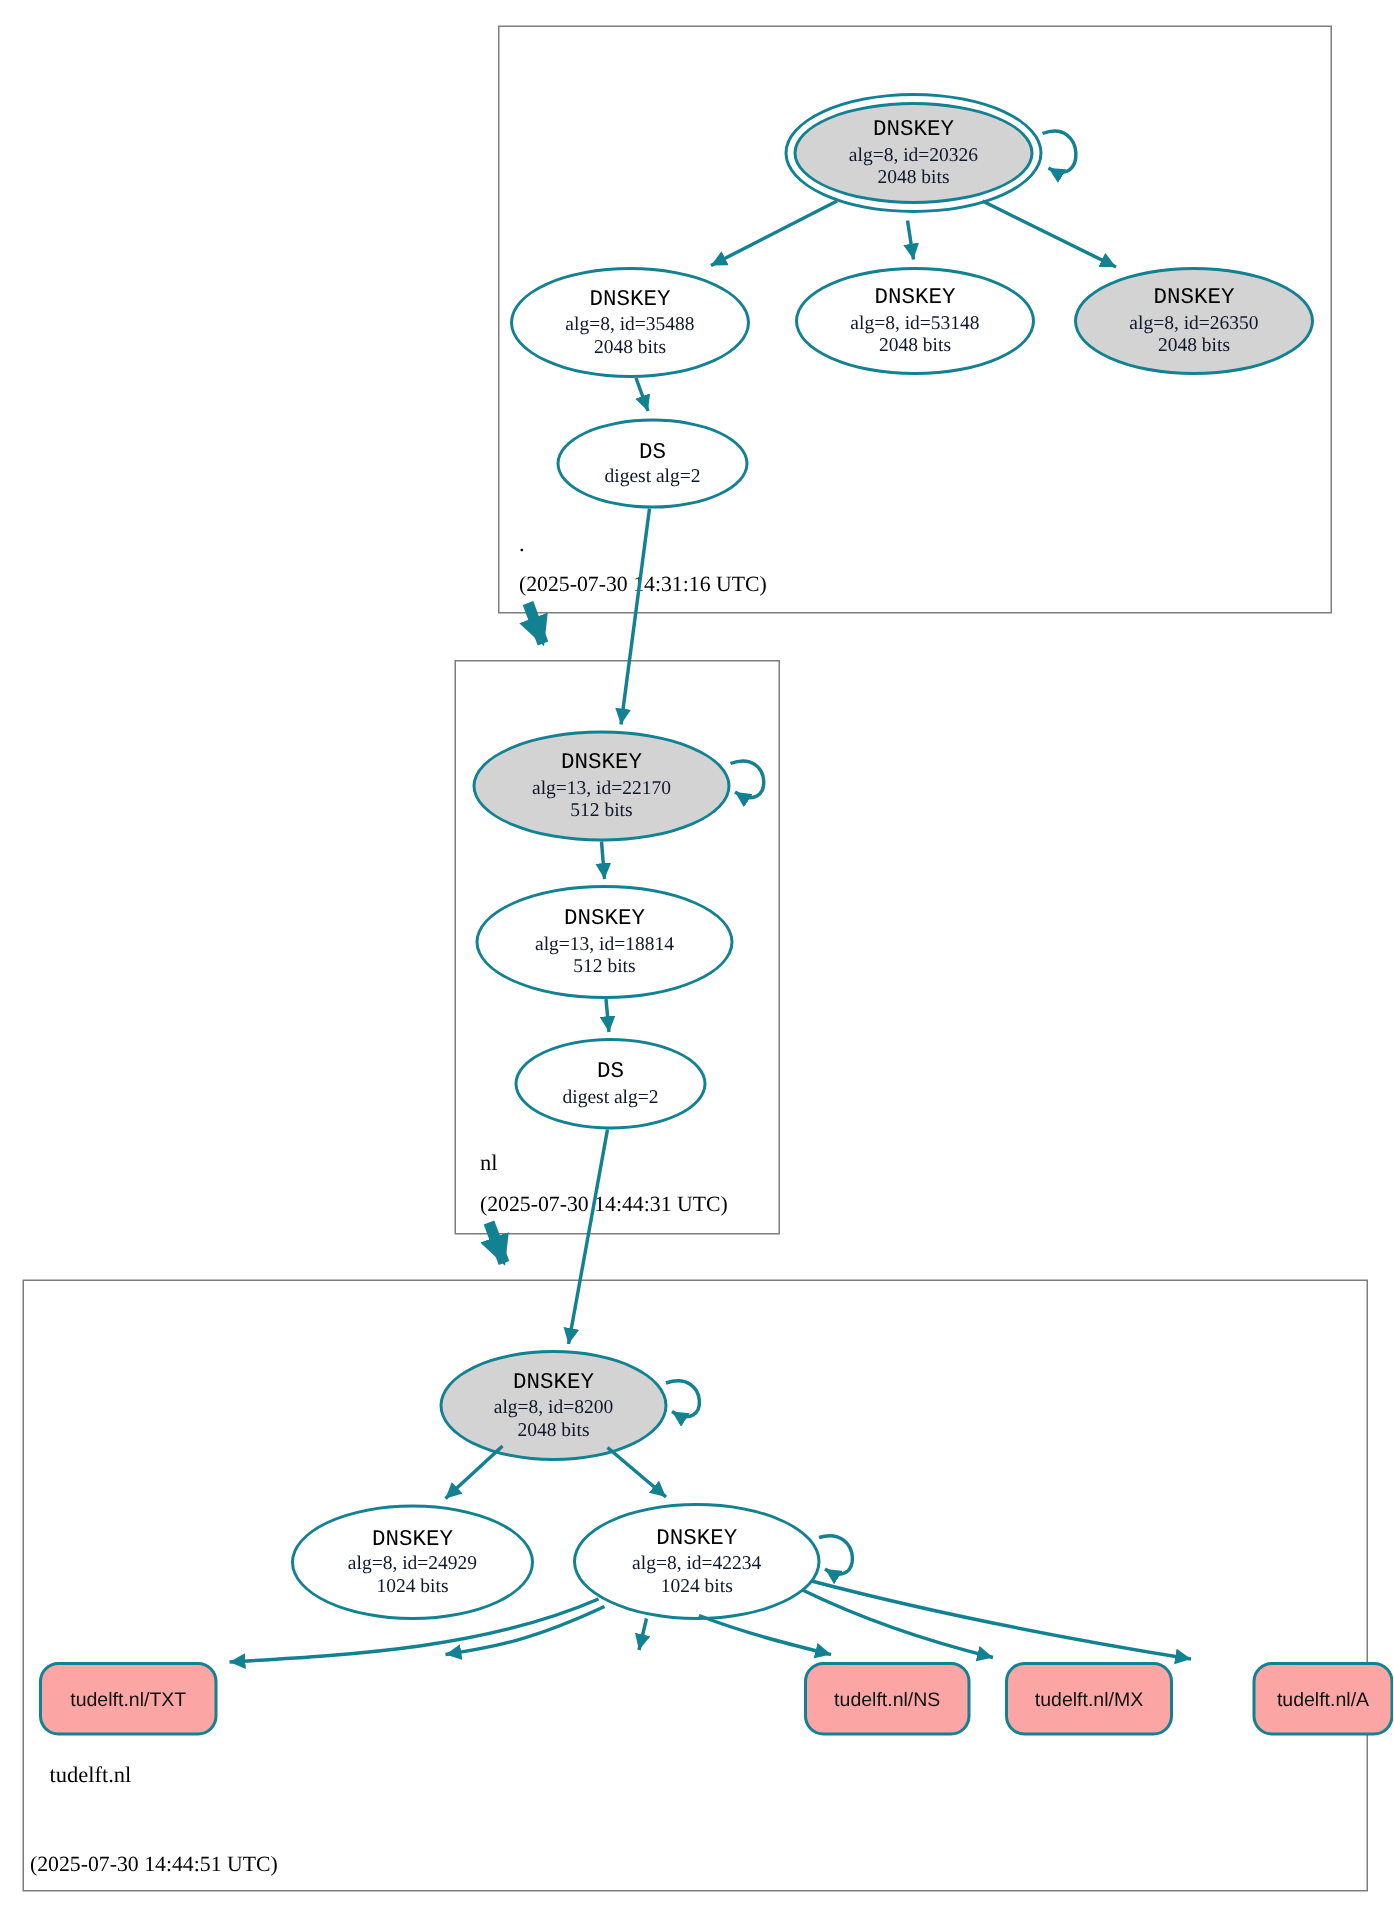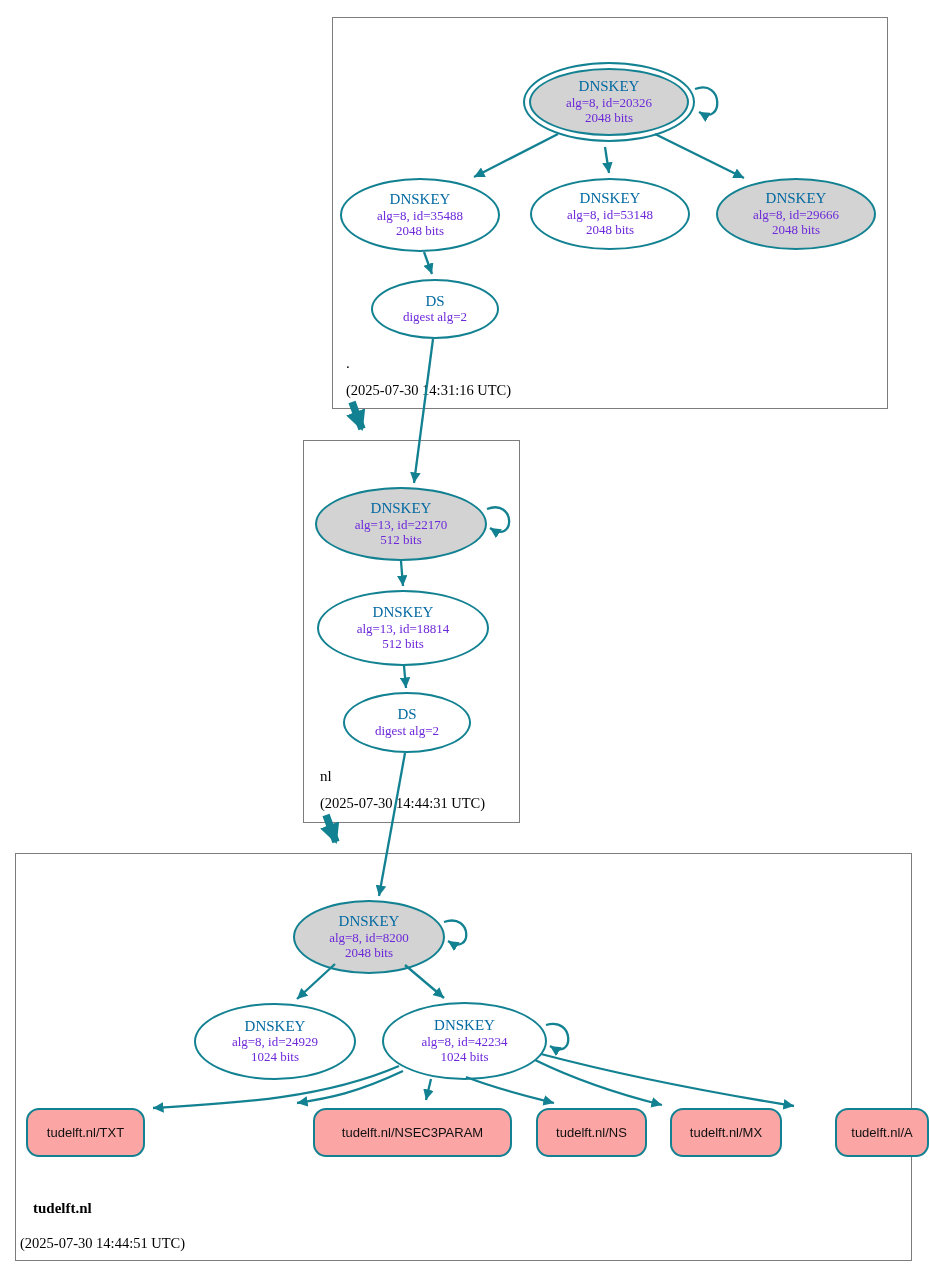--- a/index.html
+++ b/index.html
@@ -54,28 +54,28 @@
   .double .inner {
     position: absolute;
     left: 4px; right: 4px; top: 4px; bottom: 4px;
     border: 2.2px solid #128191;
     border-radius: 50%;
     background: #d3d3d3;
     z-index: 0;
   }
   .double .txt { position: relative; z-index: 1; }
   .node-title {
-    font-family: Liberation Serif, serif;
+    font-family: Liberation Mono, monospace;
     font-size: 15px;
-    color: #0369a1;
+    color: #000000;
   }
   .node-detail {
     font-family: "Liberation Serif", serif;
     font-size: 13px;
-    color: #6d28d9;
+    color: #0f172a;
   }
   .rrset {
     position: absolute;
     height: 49px;
     border: 2.2px solid #128191;
     border-radius: 13px;
     background: #fca5a5;
     display: flex;
     align-items: center;
     justify-content: center;
@@ -99,21 +99,21 @@
   <div class="zone-box" style="left:332px; top:17px; width:556px; height:392px;"></div>
   <div class="zone-box" style="left:303px; top:440px; width:217px; height:383px;"></div>
   <div class="zone-box" style="left:15px; top:853px; width:897px; height:408px;"></div>
 
   <div class="zone-label" style="left:346px; top:355px;">.</div>
   <div class="zone-ts" style="left:346px; top:382px;">(2025-07-30 14:31:16 UTC)</div>
 
   <div class="zone-label" style="left:320px; top:768px;font-family:Liberation Serif, serif;">nl</div>
   <div class="zone-ts" style="left:320px; top:795px;">(2025-07-30 14:44:31 UTC)</div>
 
-  <div class="zone-label" style="left:33px; top:1200px;font-weight:bold;">tudelft.nl</div>
+  <div class="zone-label" style="left:33px; top:1176px;">tudelft.nl</div>
   <div class="zone-ts" style="left:20px; top:1235px;">(2025-07-30 14:44:51 UTC)</div>
 
   <div class="node double" style="left:523px; top:62px; width:172px; height:80px;">
     <div class="inner"></div>
     <div class="txt node-title">DNSKEY</div>
     <div class="txt node-detail">alg=8, id=20326</div>
     <div class="txt node-detail">2048 bits</div>
   </div>
 
   <div class="node ellipse" style="left:340px; top:178px; width:160px; height:74px;">
@@ -123,21 +123,21 @@
   </div>
 
   <div class="node ellipse" style="left:530px; top:178px; width:160px; height:72px;">
     <div class="node-title">DNSKEY</div>
     <div class="node-detail">alg=8, id=53148</div>
     <div class="node-detail">2048 bits</div>
   </div>
 
   <div class="node ellipse gray" style="left:716px; top:178px; width:160px; height:72px;">
     <div class="node-title">DNSKEY</div>
-    <div class="node-detail">alg=8, id=29666</div>
+    <div class="node-detail">alg=8, id=26350</div>
     <div class="node-detail">2048 bits</div>
   </div>
 
   <div class="node ellipse" style="left:371px; top:279px; width:128px; height:60px;">
     <div class="node-title">DS</div>
     <div class="node-detail">digest alg=2</div>
   </div>
 
   <div class="node ellipse gray" style="left:315px; top:487px; width:172px; height:74px;">
     <div class="node-title">DNSKEY</div>
@@ -168,21 +168,20 @@
     <div class="node-detail">1024 bits</div>
   </div>
 
   <div class="node ellipse" style="left:382px; top:1002px; width:165px; height:78px;">
     <div class="node-title">DNSKEY</div>
     <div class="node-detail">alg=8, id=42234</div>
     <div class="node-detail">1024 bits</div>
   </div>
 
   <div class="rrset" style="left:26px;  top:1108px; width:119px;">tudelft.nl/TXT</div>
-  <div class="rrset" style="left:313px; top:1108px; width:199px;">tudelft.nl/NSEC3PARAM</div>
   <div class="rrset" style="left:670px; top:1108px; width:112px;">tudelft.nl/MX</div>
   <div class="rrset" style="left:536px; top:1108px; width:111px;">tudelft.nl/NS</div>
   <div class="rrset" style="left:806px; top:1108px; width:94px;margin-left:29px;">tudelft.nl/A</div>
 
   <svg id="edges" width="929" height="1278" viewBox="0 0 929 1278">
     <defs>
       <marker id="arw" viewBox="0 0 10 10" refX="10" refY="5" markerWidth="4.6" markerHeight="4.6" orient="auto">
         <path d="M0,0 L10,5 L0,10 z" fill="#128191"></path>
       </marker>
       <marker id="arwBig" viewBox="0 0 10 10" refX="9" refY="5" markerWidth="2.7" markerHeight="2.7" orient="auto">

